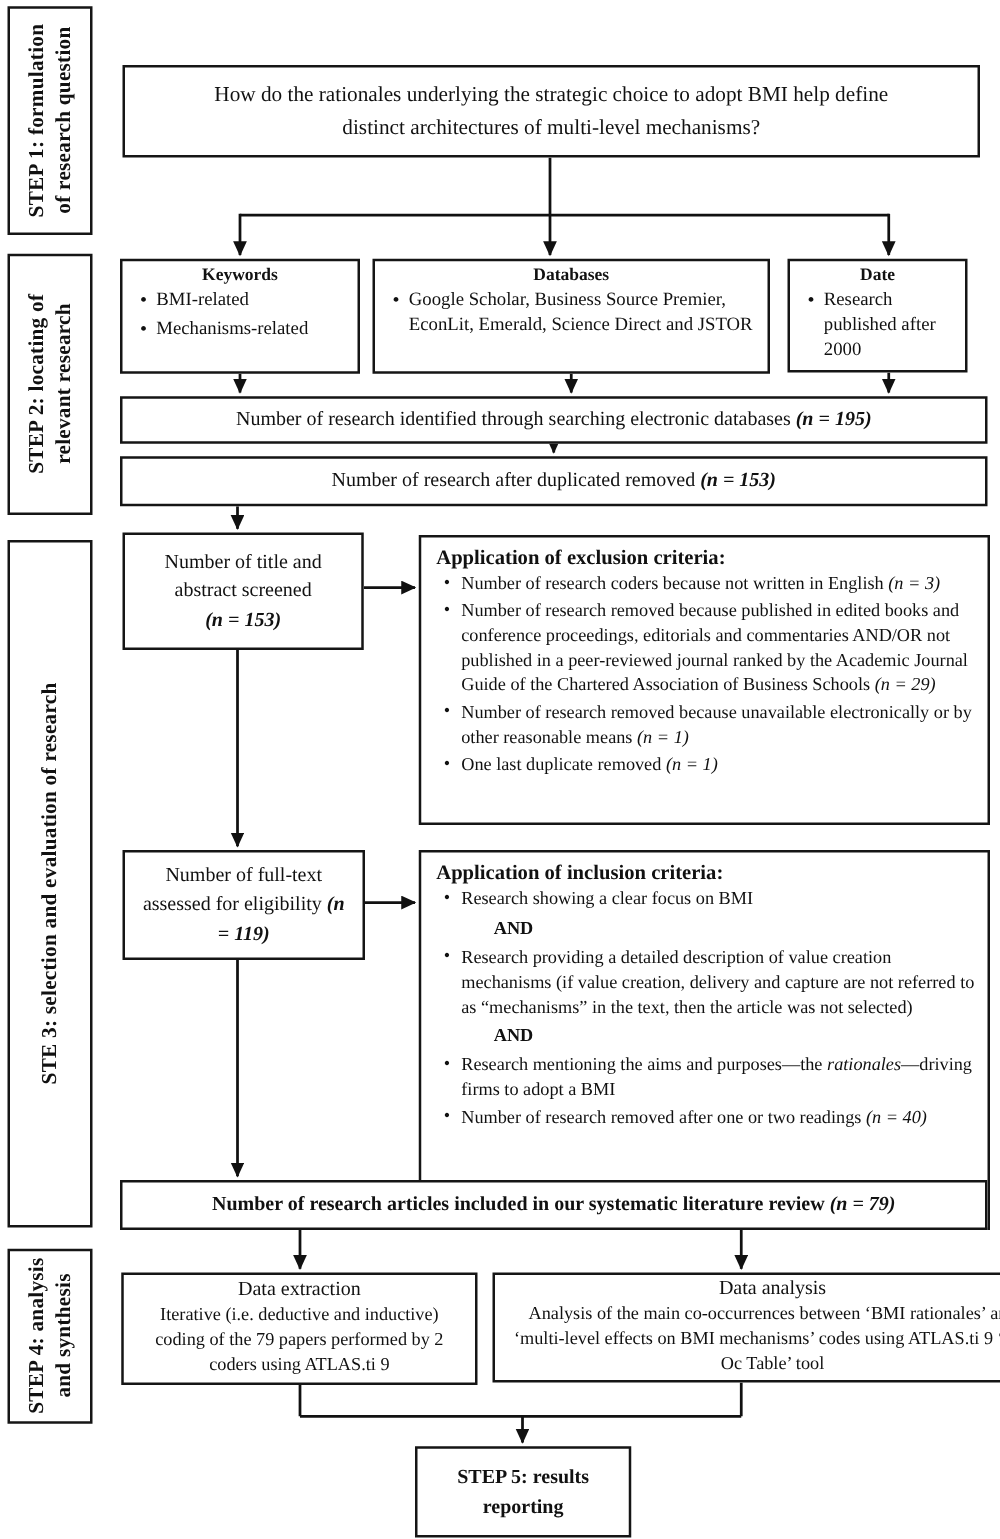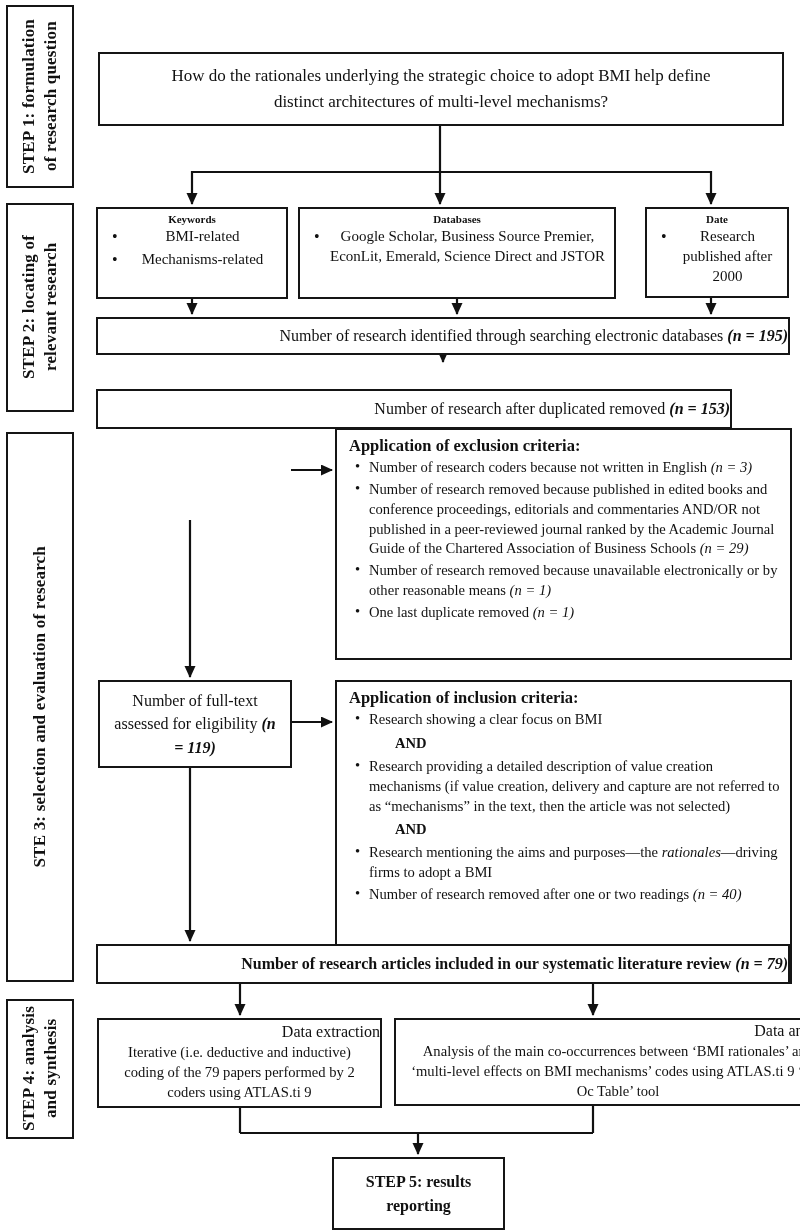--- a/index.html
+++ b/index.html
@@ -28,30 +28,30 @@
     font-weight:bold;
     font-size:17px;
     line-height:1.3;
     text-align:center;
     letter-spacing:.2px;
   }
   .vline{display:block;}
   
   .center-flex{
     display:flex;flex-direction:column;
-    align-items:flex-end;justify-content:center;
+    align-items:center;justify-content:center;
     text-align:center;
   }
   .q-text{font-size:17px;line-height:1.55;padding:0 46px;}
   .row-text{font-size:16px;line-height:1.3;}
   .nbi{font-weight:bold;font-style:italic;}
   .ni{font-style:italic;}
-  .head{font-weight:bold;font-size:11px;text-align:center;margin:4px 0 2px 0;}
+  .head{font-weight:bold;font-size:14px;text-align:center;margin:4px 0 2px 0;}
   .bullets{margin:2px 0 0 0;padding:0 6px 0 10px;list-style:none;font-size:15px;line-height:1.32;}
-  .bullets .b-item{position:relative;padding-left:17px;margin-bottom:3px;text-align:center;}
+  .bullets .b-item{position:relative;padding-left:17px;margin-bottom:3px;text-align:left;}
   .bullets .b-item::before{content:"\2022";position:absolute;left:4px;top:-1px;font-size:16px;}
   
   .crit-box{padding:6px 10px 4px 12px;font-family:Liberation Serif, serif;}
   .crit-title{font-weight:bold;font-size:16.5px;margin-bottom:2px;}
   .crit-item{position:relative;padding-left:20px;font-size:14.6px;line-height:1.36;margin-bottom:2px;}
   .crit-item::before{content:"\2022";position:absolute;left:6px;top:-1px;}
   .and-line{font-weight:bold;font-size:14.6px;padding-left:46px;margin:5px 0;}
   
   .bb-title{font-weight:normal;font-size:16px;margin-bottom:2px;}
   .bb-body{font-size:14.6px;line-height:1.35;padding:0 8px;}
@@ -137,39 +137,45 @@
     </ul>
   </div>
 
   <div class="box" style="left:298px;top:207px;width:318px;height:92px;">
     <div class="head">Databases</div>
     <ul class="bullets">
       <li class="b-item">Google Scholar, Business Source Premier, EconLit, Emerald, Science Direct and JSTOR</li>
     </ul>
   </div>
 
-  <div class="box" style="left:645px;top:207px;width:144px;height:91px;">
+  <div class="box" style="left:630px;top:207px;width:144px;height:91px;">
     <div class="head">Date</div>
     <ul class="bullets">
       <li class="b-item">Research published after 2000</li>
     </ul>
   </div>
 
   <div class="box center-flex" style="left:96px;top:317px;width:694px;height:38px;">
     <div class="row-text">
       <span>Number of research identified through searching electronic databases </span><span class="nbi">(n = 195)</span>
     </div>
   </div>
 
-  <div class="box center-flex" style="left:96px;top:365px;width:636px;height:40px;margin-top:24px;">
+  <div class="box center-flex" style="left:96px;top:365px;width:694px;height:40px;">
     <div class="row-text">
       <span>Number of research after duplicated removed </span><span class="nbi">(n = 153)</span>
     </div>
   </div>
 
+  <div class="box center-flex" style="left:98px;top:426px;width:193px;height:94px;padding:0 8px;">
+    <div class="row-text" style="line-height:1.45;">
+      <span>Number of title and abstract screened</span>
+      <span class="nbi" style="display:block;">(n = 153)</span>
+    </div>
+  </div>
 
   <div class="box crit-box" style="left:335px;top:428px;width:457px;height:232px;">
     <div class="crit-title">Application of exclusion criteria:</div>
     <div class="crit-item">
       <span>Number of research coders because not written in English </span><span class="ni">(n = 3)</span>
     </div>
     <div class="crit-item">
       <span>Number of research removed because published in edited books and conference proceedings, editorials and commentaries AND/OR not published in a peer-reviewed journal ranked by the Academic Journal Guide of the Chartered Association of Business Schools </span><span class="ni">(n = 29)</span>
     </div>
     <div class="crit-item">

